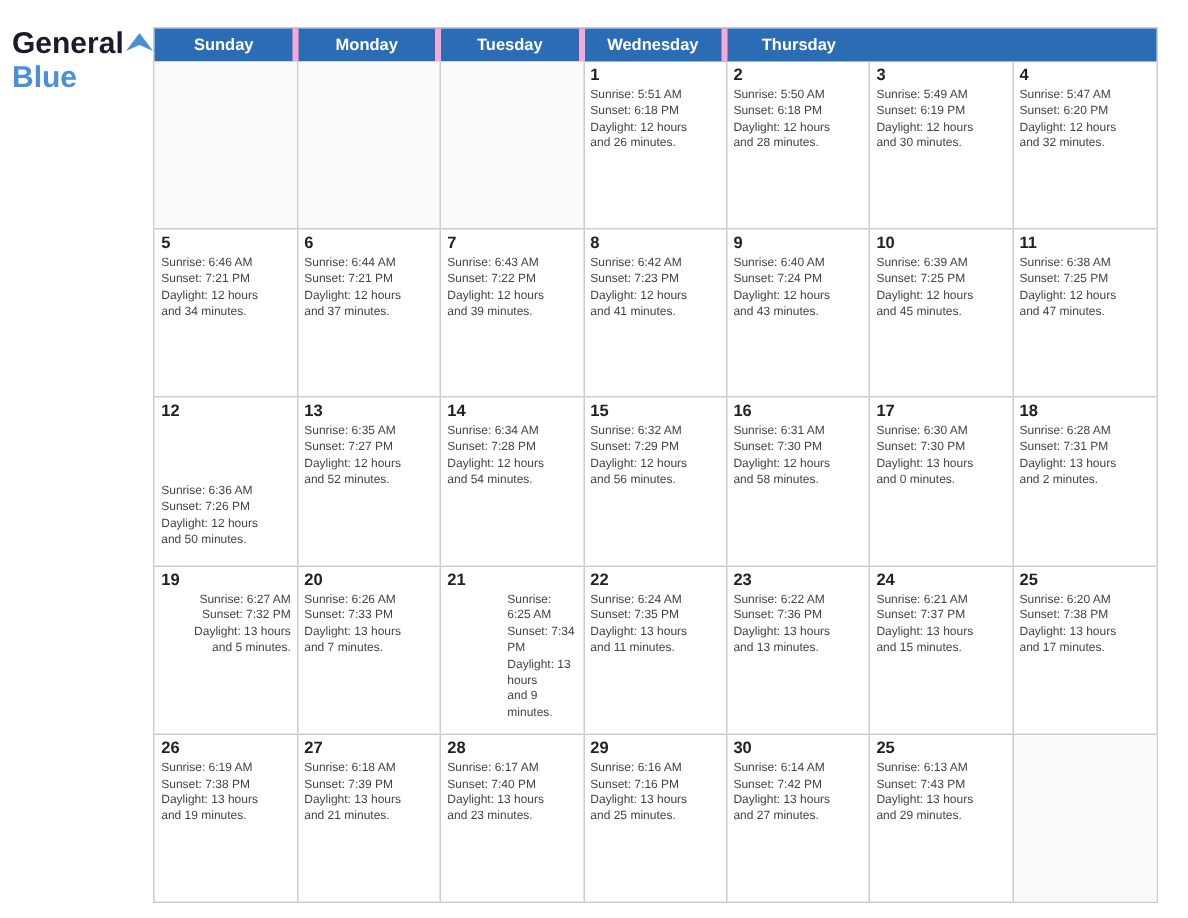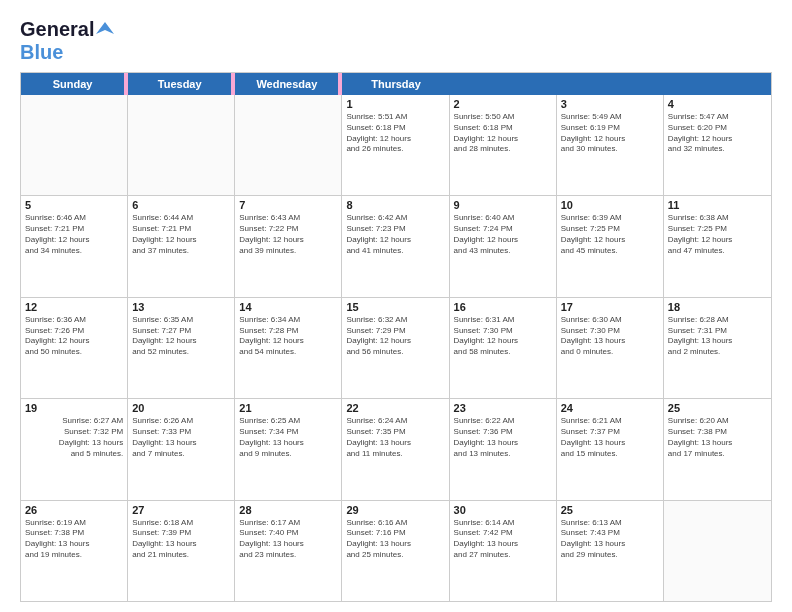--- a/index.html
+++ b/index.html
@@ -6,23 +6,23 @@
     body {
       font-family: Arial, sans-serif;
       background: #fff;
       width: 792px;
       height: 612px;
       overflow: hidden;
     }
     .page {
       width: 792px;
       height: 612px;
-      padding: 18px 20px 10px 20px;
-      display: flex;
-      flex-direction: column;
+      padding: 18px 20px 10px 8px;
+      display: flex;
+      flex-direction: row;
     }
     .header {
       display: flex;
       justify-content: space-between;
       align-items: flex-start;
       margin-bottom: 8px;
     }
     .logo {
       display: flex;
       flex-direction: column;
@@ -118,20 +118,21 @@
     <div class="title-block">
       <div class="month-title"></div>
       <div class="location"></div>
     </div>
   </div>
 
   <div class="calendar">
     <div class="cal-header">
 
     <div class="cal-header-cell">Sunday</div>
+        <div class="cal-header-cell">Monday</div>
         <div class="cal-header-cell">Tuesday</div>
         <div class="cal-header-cell">Wednesday</div>
         <div class="cal-header-cell">Thursday</div>
       </div>
     <div class="cal-body">
 
     <div class="cal-row">
           <div class="cal-cell empty"></div>
           <div class="cal-cell empty"></div>
           <div class="cal-cell empty"></div>
@@ -211,21 +212,21 @@
             <div class="day-num">11</div>
             <div class="cell-info" style="white-space: pre-line;">Sunrise: 6:38 AM
 Sunset: 7:25 PM
 Daylight: 12 hours
 and 47 minutes.</div>
           </div>
         </div>
         <div class="cal-row">
           <div class="cal-cell">
             <div class="day-num">12</div>
-            <div class="cell-info" style="white-space: pre-line;">Sunrise: 6:36 AM
+            <div class="cell-info" style="white-space: pre-line; margin-top: 40px;">Sunrise: 6:36 AM
 Sunset: 7:26 PM
 Daylight: 12 hours
 and 50 minutes.</div>
           </div>
           <div class="cal-cell">
             <div class="day-num">13</div>
             <div class="cell-info" style="white-space: pre-line;">Sunrise: 6:35 AM
 Sunset: 7:27 PM
 Daylight: 12 hours
 and 52 minutes.</div>
@@ -276,21 +277,21 @@
           </div>
           <div class="cal-cell">
             <div class="day-num">20</div>
             <div class="cell-info" style="white-space: pre-line;">Sunrise: 6:26 AM
 Sunset: 7:33 PM
 Daylight: 13 hours
 and 7 minutes.</div>
           </div>
           <div class="cal-cell">
             <div class="day-num">21</div>
-            <div class="cell-info" style="white-space: pre-line;">Sunrise: 6:25 AM
+            <div class="cell-info" style="white-space: pre-line; margin-left: 40px;">Sunrise: 6:25 AM
 Sunset: 7:34 PM
 Daylight: 13 hours
 and 9 minutes.</div>
           </div>
           <div class="cal-cell">
             <div class="day-num">22</div>
             <div class="cell-info" style="white-space: pre-line;">Sunrise: 6:24 AM
 Sunset: 7:35 PM
 Daylight: 13 hours
 and 11 minutes.</div>

